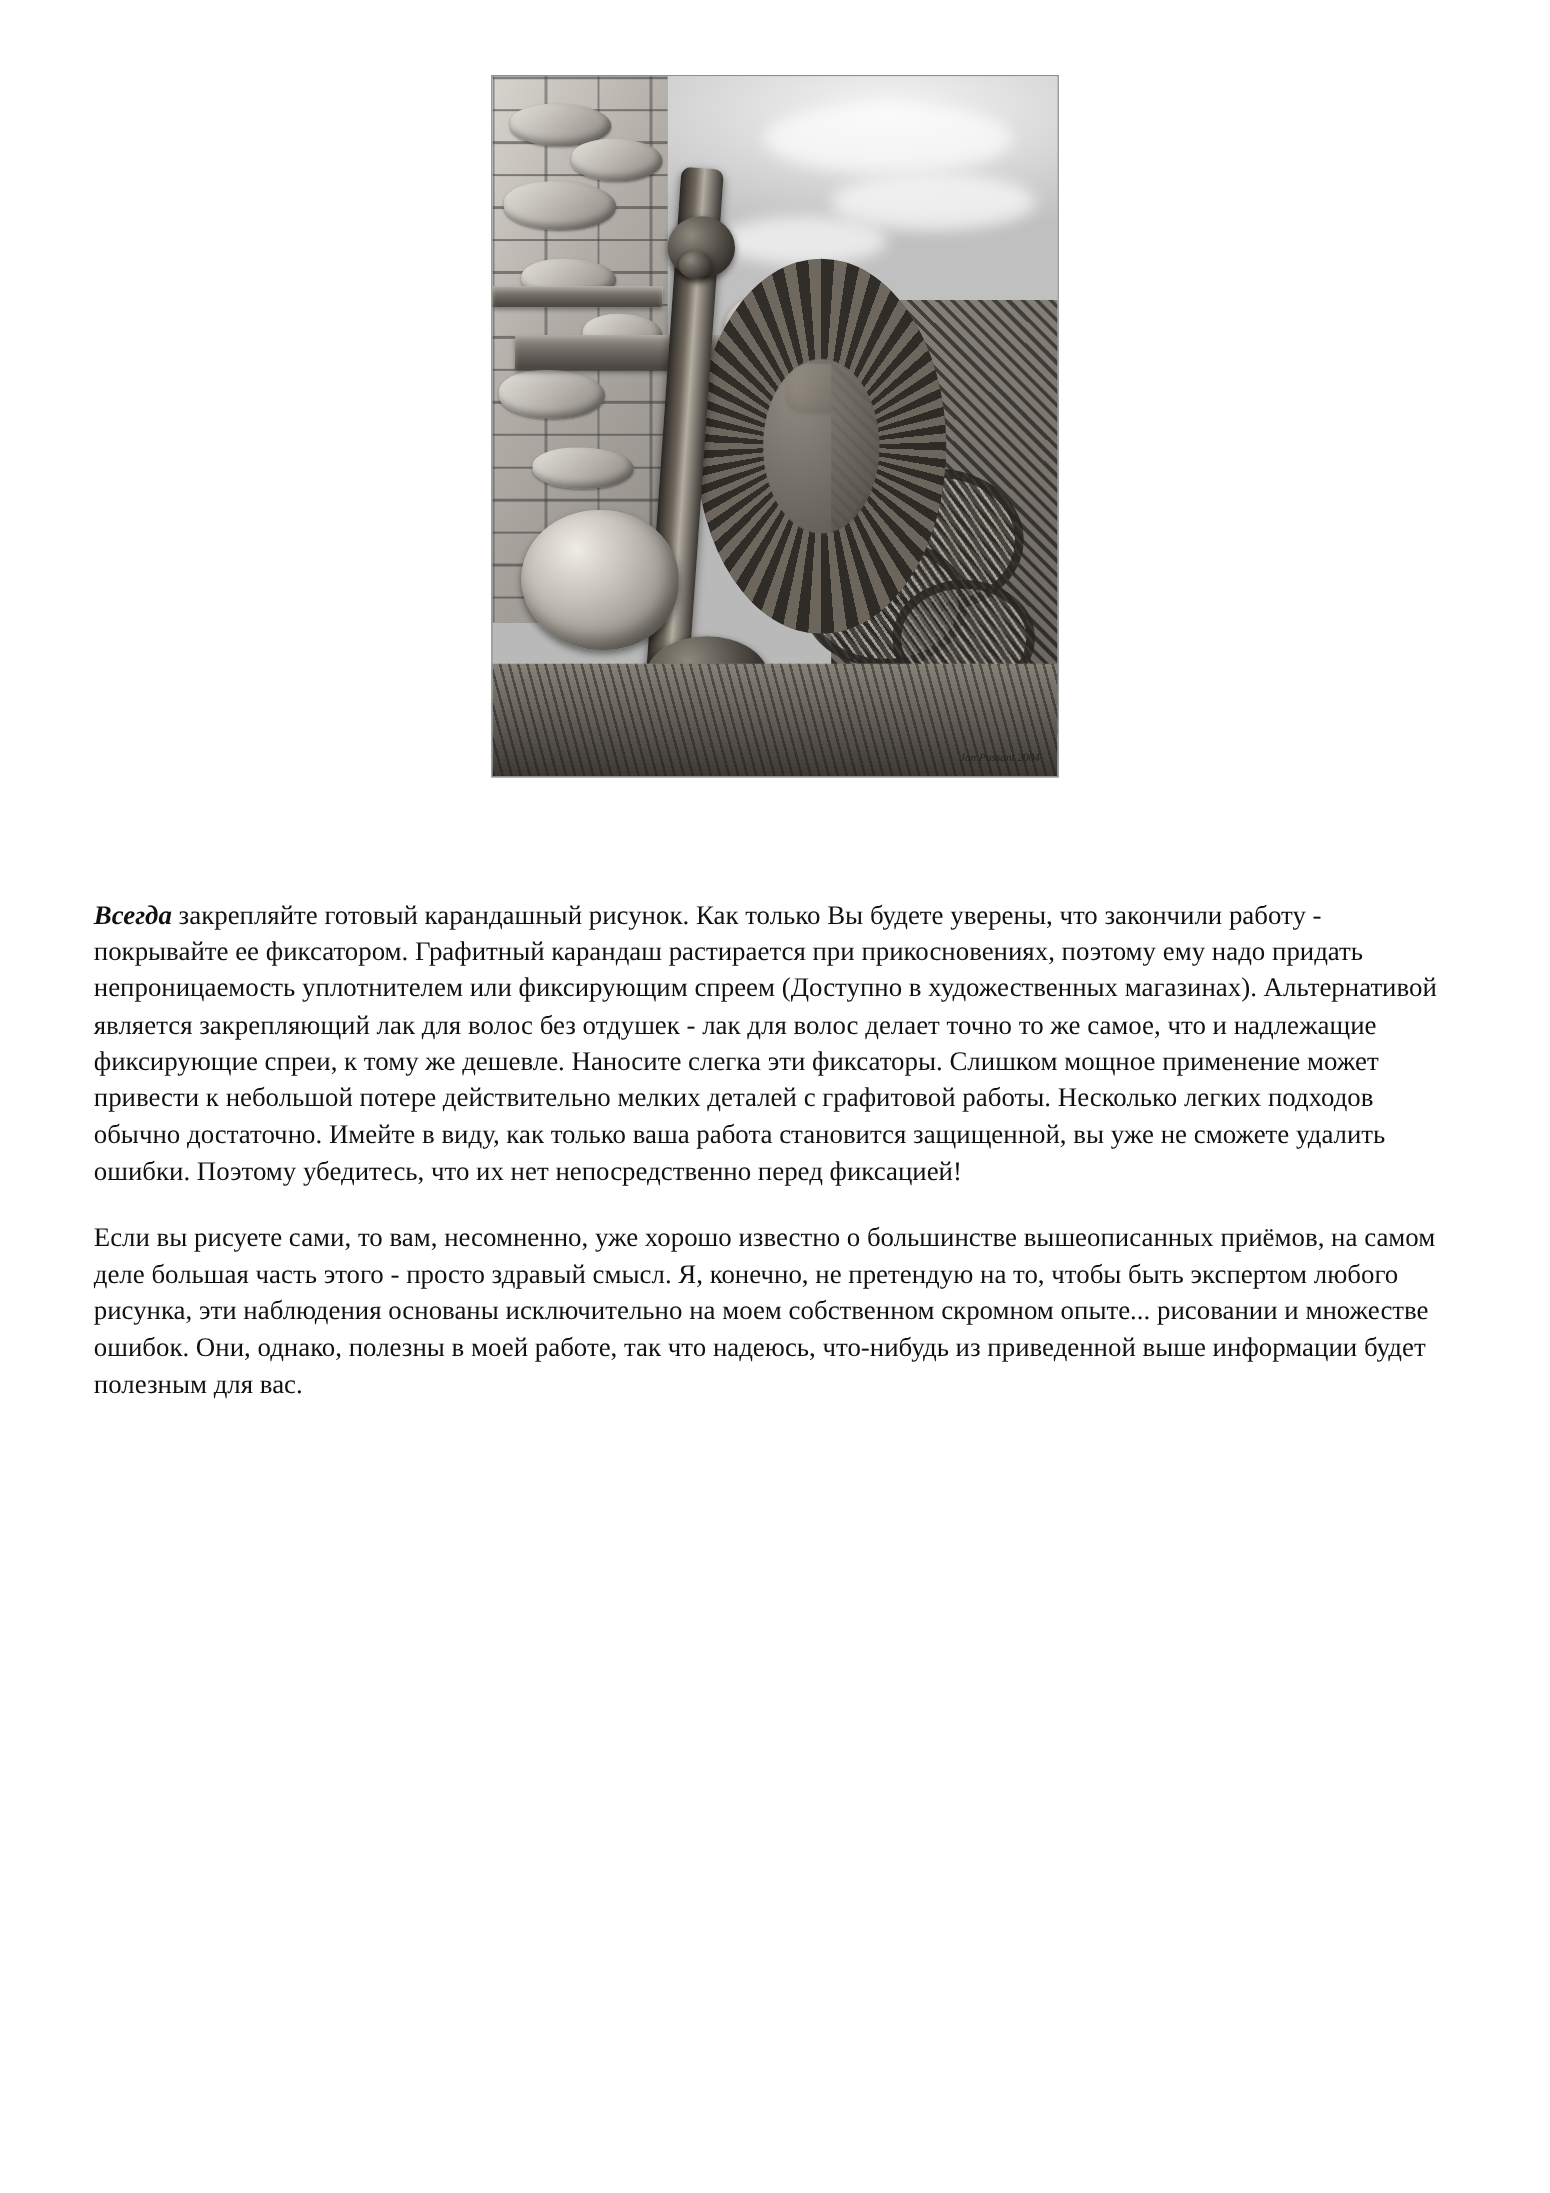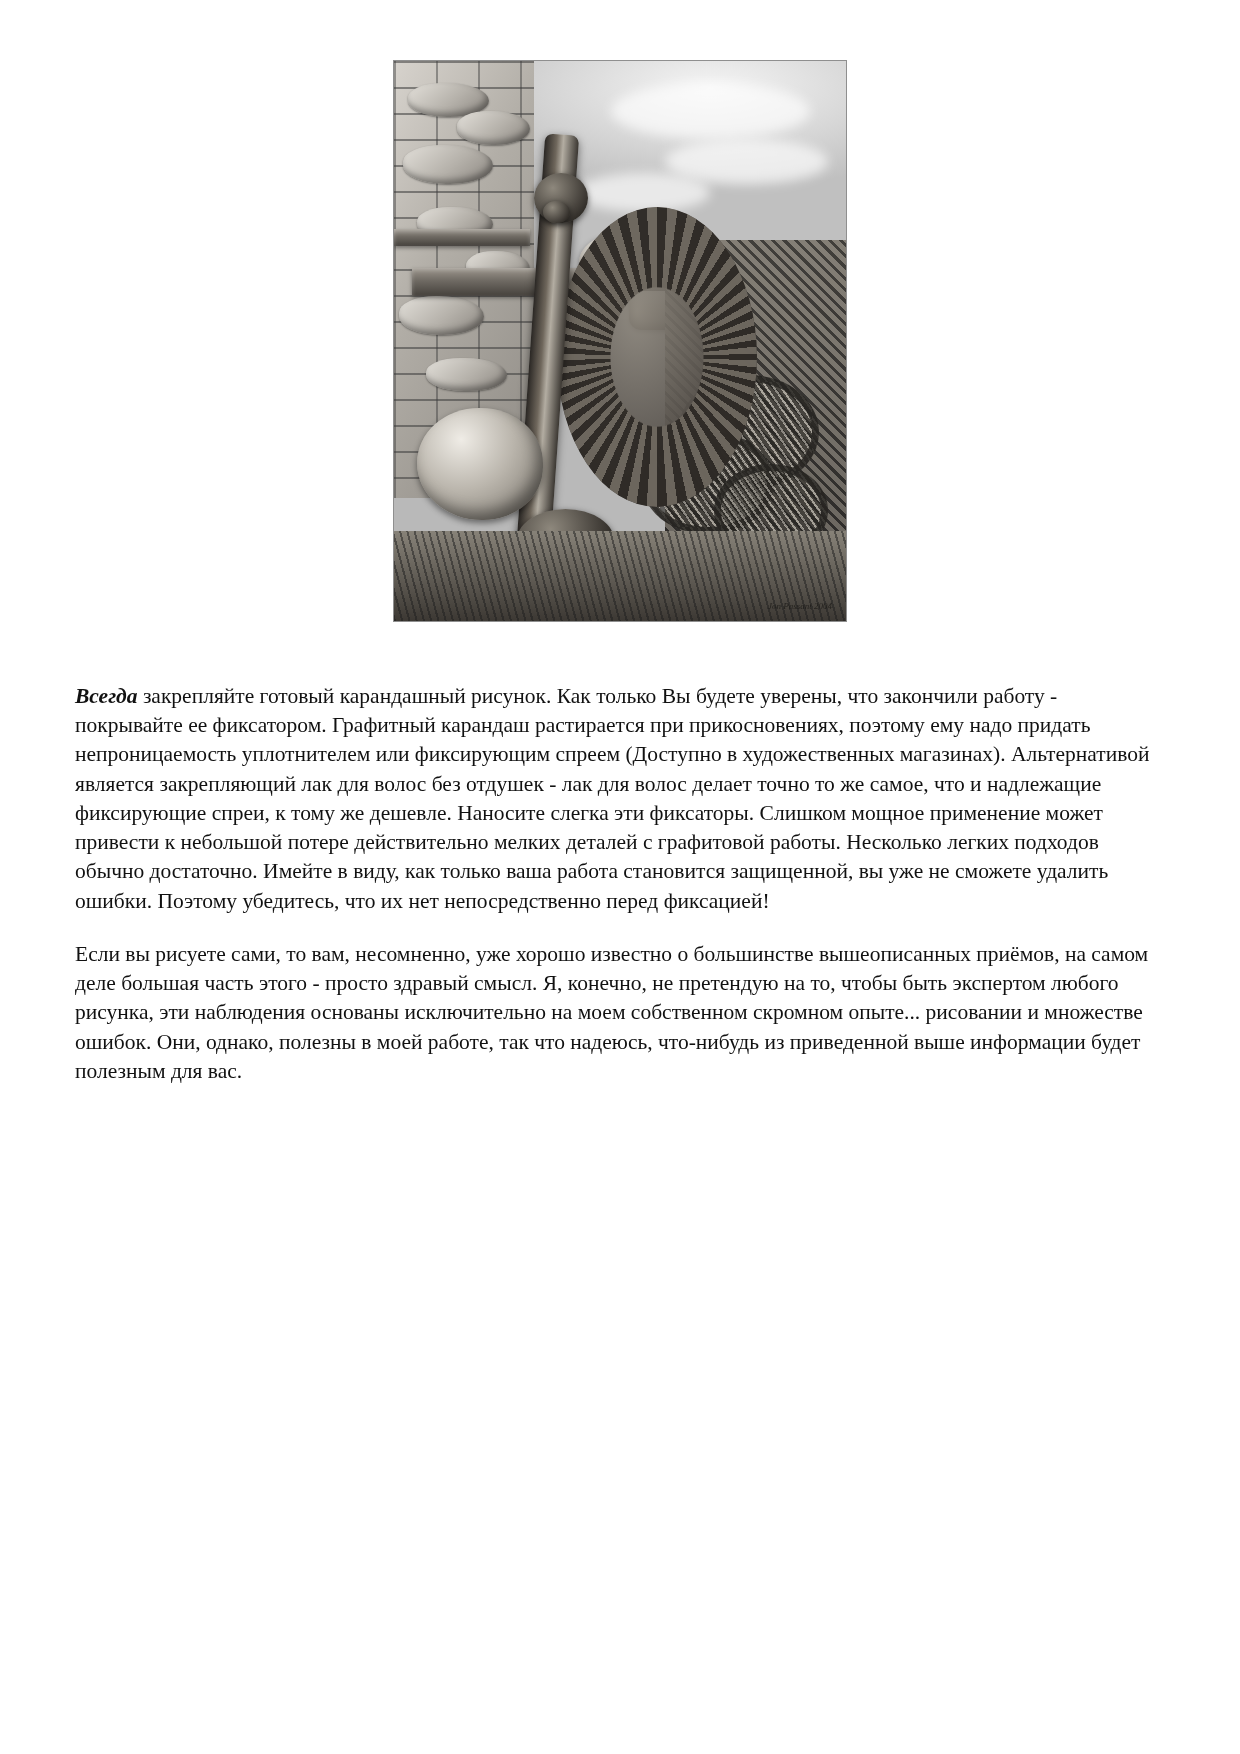--- a/index.html
+++ b/index.html
@@ -158,21 +158,21 @@
     bottom: 10px;
     font-family: "Liberation Serif", serif;
     font-size: 9px;
     color: #1d1b18;
     font-style: italic;
     opacity: 0.85;
   }
 
   
   .body-text {
-    margin-top: 60px;
+    margin-top: 96px;
     font-size: 21.5px;
     line-height: 1.36;
     text-align: left;
     color: #111111;
   }
   .body-text p {
     margin: 0 0 24px 0;
   }
   .lead-word {
     font-weight: bold;

